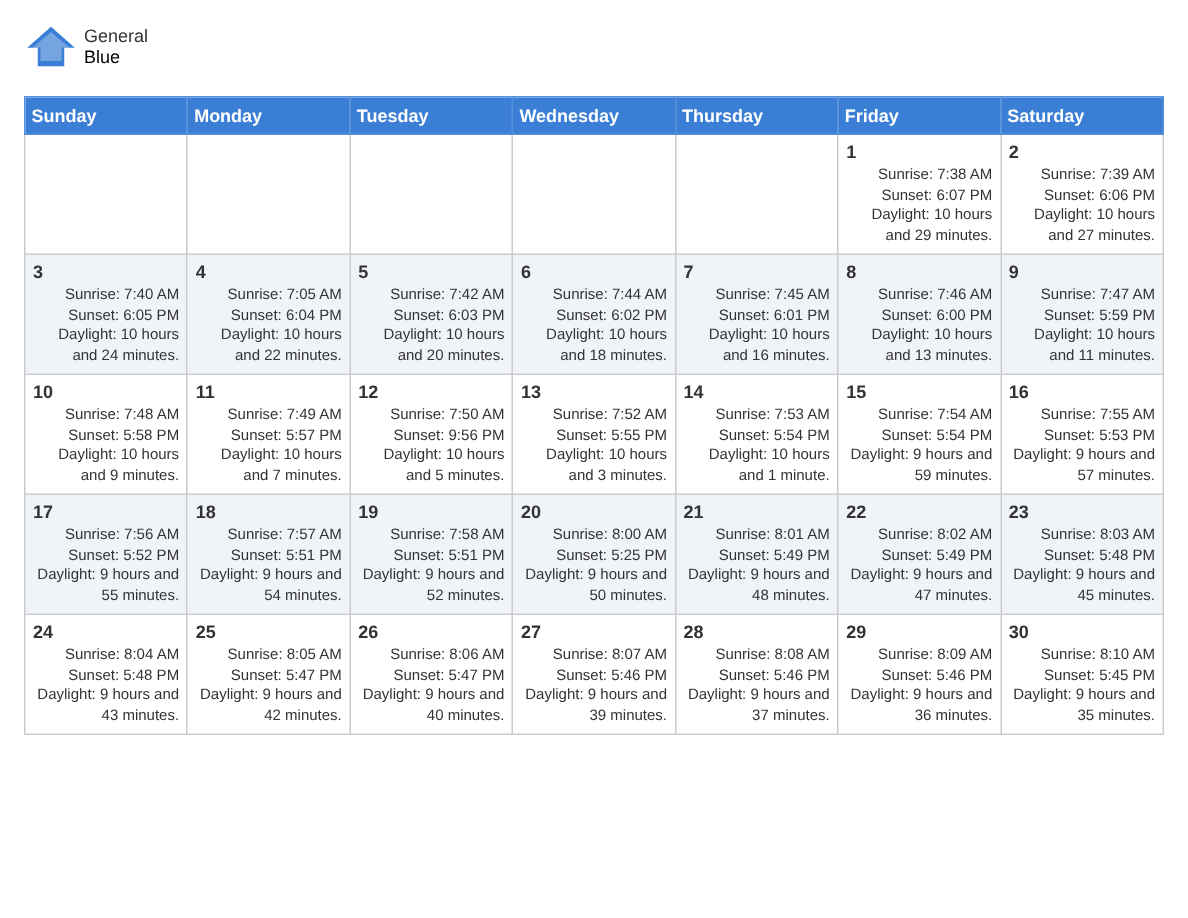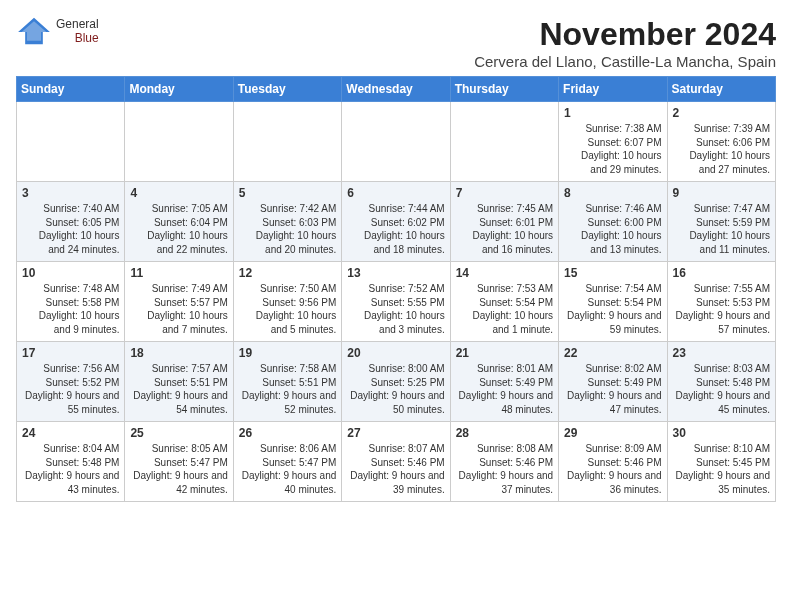--- a/index.html
+++ b/index.html
@@ -20,41 +20,41 @@
       display: flex;
       align-items: center;
       gap: 4px;
     }
     .logo-text {
       font-size: 12px;
       font-weight: normal;
       line-height: 1.2;
     }
     .logo-text .general { color: #333; }
-    .logo-text .blue { color: #7f1d1d; text-align: right; }
+    .logo-text .blue { color: #000000; }
     .logo-icon {
       width: 36px;
       height: 30px;
     }
     .title-block {
       text-align: right;
     }
     .month-title {
       font-size: 32px;
       font-weight: bold;
       color: #222;
     }
     .location {
       font-size: 15px;
       color: #444;
     }
     .calendar-table {
       width: 100%;
       border-collapse: collapse;
-      margin-top: 6px;
+      margin-top: 18px;
     }
     .calendar-table th {
       background-color: #3a7fd5;
       color: #fff;
       font-size: 12px;
       font-weight: bold;
       padding: 5px 4px;
       text-align: left;
       border: 1px solid #5590d8;
     }
@@ -99,24 +99,20 @@
       <rect x="0" y="0" width="40" height="34" fill="none"></rect>
 
       <polygon points="20,2 38,18 30,18 30,32 10,32 10,18 2,18" fill="#3a7fd5"></polygon>
       <polygon points="20,6 34,18 28,18 28,28 12,28 12,18 6,18" fill="#fff" opacity="0.3"></polygon>
     </svg>
     <div class="logo-text">
       <div class="general">General</div>
       <div class="blue">Blue</div>
     </div>
   </div>
-  <div class="title-block">
-    <div class="month-title">November 2024</div>
-    <div class="location">Cervera del Llano, Castille-La Mancha, Spain</div>
-  </div>
 </div>
 
 <table class="calendar-table">
   <thead>
     <tr>
     <th>Sunday</th>
         <th>Monday</th>
         <th>Tuesday</th>
         <th>Wednesday</th>
         <th>Thursday</th>

